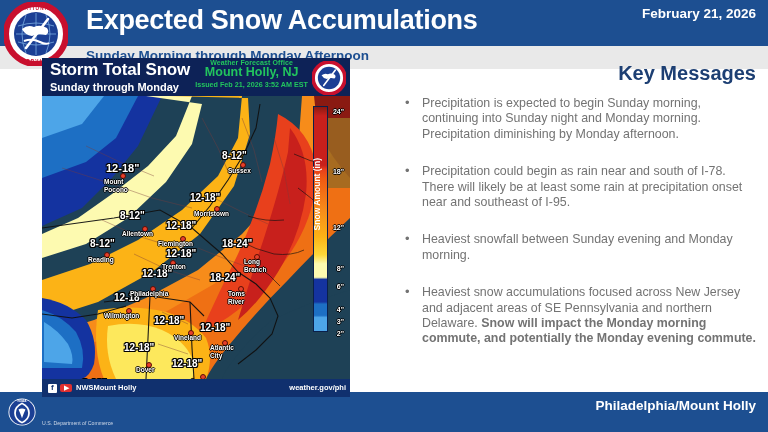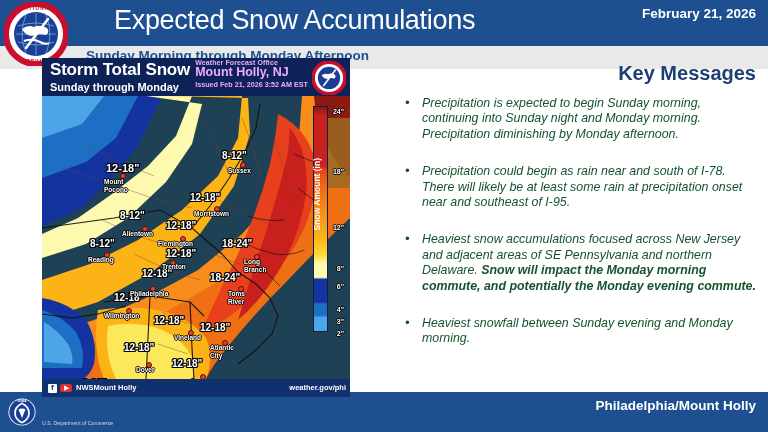--- a/index.html
+++ b/index.html
@@ -10,43 +10,42 @@
     -webkit-font-smoothing:antialiased;
   }
   .page{position:relative;width:768px;height:432px;background:#fff;}
 
   
   .header{position:absolute;left:0;top:0;width:768px;height:46px;background:#1d4f91;}
   .header-sub{position:absolute;left:0;top:46px;width:768px;height:23px;background:#e9e9e9;}
   .nws-seal{position:absolute;left:4px;top:2px;width:64px;height:64px;z-index:5;}
   .title-main{
     position:absolute;left:86px;top:5px;
-    font-size:27px;font-weight:normal;color:#ffffff;letter-spacing:-0.3px;
+    font-size:27px;font-weight:bold;color:#ffffff;letter-spacing:-0.3px;
     white-space:nowrap;
-    margin-left:28px;
   }
   .title-sub{
     position:absolute;left:86px;top:48px;
     font-size:13.5px;font-weight:bold;color:#1d4f91;white-space:nowrap;
   }
   .hdr-date{
     position:absolute;right:12px;top:5px;text-align:right;
     font-size:13.5px;font-weight:bold;color:#ffffff;line-height:17px;
   }
 
   
   .mapwrap{position:absolute;left:42px;top:58px;width:308px;height:339px;
            background:#0a1f4a;overflow:hidden;}
   .map-top{position:absolute;left:0;top:0;width:308px;height:38px;
            background:#0d2257;z-index:6;}
   .map-title{position:absolute;left:8px;top:2px;font-size:17px;font-weight:bold;
              color:#ffffff;white-space:nowrap;letter-spacing:-0.2px;}
   .map-subtitle{position:absolute;left:8px;top:23px;font-size:11px;font-weight:bold;
                 color:#ffffff;white-space:nowrap;}
-  .wfo-block{position:absolute;right:42px;top:1px;text-align:left;color:#f0abfc;}
+  .wfo-block{position:absolute;right:42px;top:1px;text-align:center;color:#22c55e;}
   .wfo-l1{font-size:7px;font-weight:bold;letter-spacing:.1px;}
   .wfo-l2{font-size:12.5px;font-weight:bold;margin-top:-1px;}
   .wfo-l3{font-size:7.2px;font-weight:bold;margin-top:1px;}
   .wfo-seal{position:absolute;right:4px;top:3px;width:34px;height:34px;}
 
   
   .mapcanvas{position:absolute;left:0;top:38px;width:308px;height:283px;
              background:#1b3a52;overflow:hidden;}
   .mapsvg{position:absolute;left:0;top:0;}
 
@@ -81,21 +80,21 @@
           border-radius:2px;}
   .yt-ico span{position:absolute;left:4px;top:-1px;color:#fff;font-size:7px;line-height:9px;}
   .socialtxt{position:absolute;left:34px;top:4px;font-size:7.5px;font-weight:bold;color:#fff;}
   .weburl{position:absolute;right:4px;top:4px;font-size:7.5px;font-weight:bold;color:#fff;}
 
   
   .km{position:absolute;left:396px;top:62px;width:360px;}
   .km-title{font-size:20px;font-weight:bold;color:#1d3f73;margin:0 0 11px 0;text-align:right;}
   .km-list{margin:0;padding:0;list-style:none;}
   .km-item{position:relative;padding-left:26px;margin-bottom:22px;
-           font-size:12.4px;line-height:15.4px;color:#14532d;font-style:italic;}
+           font-size:12.4px;line-height:15.4px;color:#737373;}
   .km-item:before{content:"\2022";position:absolute;left:9px;top:-1px;font-size:13px;}
   .km-item b{font-weight:bold;}
 
   
   .footer{position:absolute;left:0;bottom:0;width:768px;height:40px;background:#1d4f91;}
   .noaa-seal{position:absolute;left:8px;top:6px;width:28px;height:28px;}
   .noaa-txt{position:absolute;left:42px;top:7px;color:#ffffff;font-size:8px;
             line-height:9.4px;font-weight:normal;}
   .noaa-dept{position:absolute;left:42px;top:28px;color:#cfd9e8;font-size:5.2px;}
   .nws-right{position:absolute;right:12px;top:6px;text-align:right;color:#ffffff;
@@ -312,24 +311,24 @@
   <div class="km">
     <div class="km-title">Key Messages</div>
     <ul class="km-list">
       <li class="km-item">
         <span>Precipitation is expected to begin Sunday morning, continuing into Sunday night and Monday morning. Precipitation diminishing by Monday afternoon.</span>
       </li>
       <li class="km-item">
         <span>Precipitation could begin as rain near and south of I-78. There will likely be at least some rain at precipitation onset near and southeast of I-95.</span>
       </li>
       <li class="km-item">
-        <span>Heaviest snow accumulations focused across New Jersey and adjacent areas of SE Pennsylvania and northern Delaware. </span><b>Snow will impact the Monday morning commute, and potentially the Monday evening commute.</b>
+        <span>Heaviest snowfall between Sunday evening and Monday morning.</span>
       </li>
       <li class="km-item">
-        <span>Heaviest snowfall between Sunday evening and Monday morning.</span>
+        <span>Heaviest snow accumulations focused across New Jersey and adjacent areas of SE Pennsylvania and northern Delaware. </span><b>Snow will impact the Monday morning commute, and potentially the Monday evening commute.</b>
       </li>
     </ul>
   </div>
 
   <div class="footer">
     <svg class="noaa-seal" viewBox="0 0 64 64">
       <circle cx="32" cy="32" r="31" fill="#ffffff"></circle>
       <circle cx="32" cy="32" r="29" fill="#1b3f94"></circle>
       <path d="M32 10 Q50 18 50 34 Q50 50 32 58 Q14 50 14 34 Q14 18 32 10 Z" fill="#ffffff"></path>
       <path d="M32 14 Q46 21 46 34 Q46 47 32 54 Q18 47 18 34 Q18 21 32 14 Z" fill="#1b3f94"></path>

